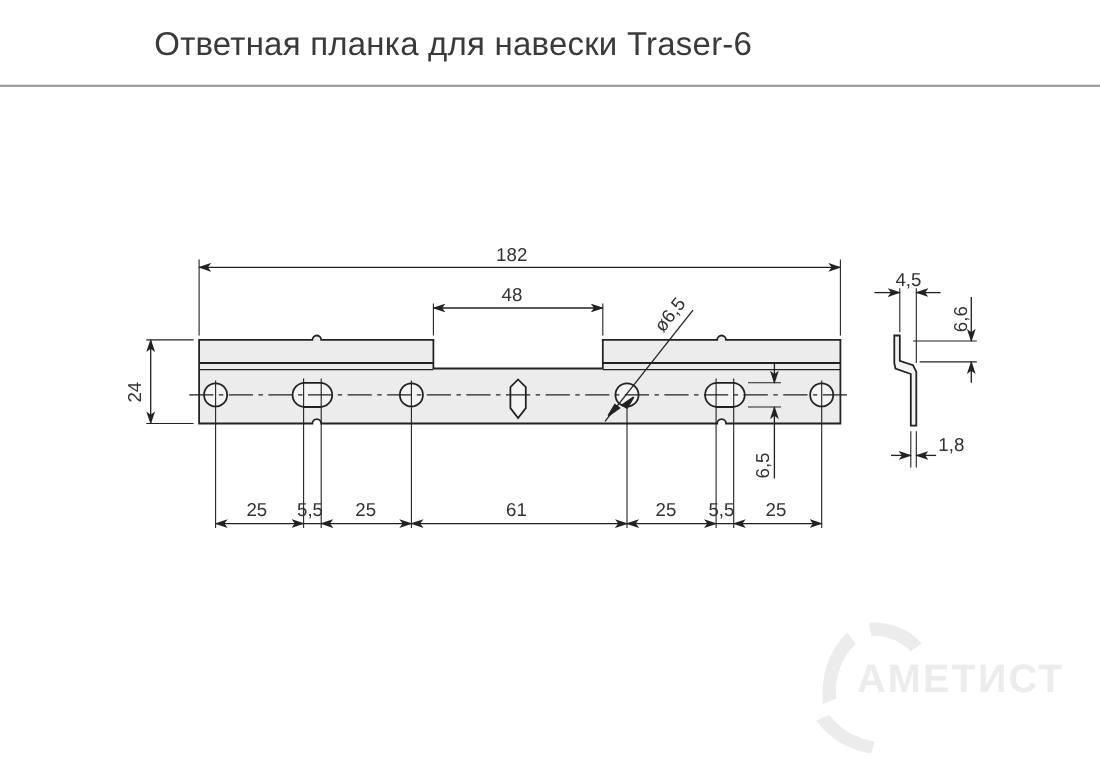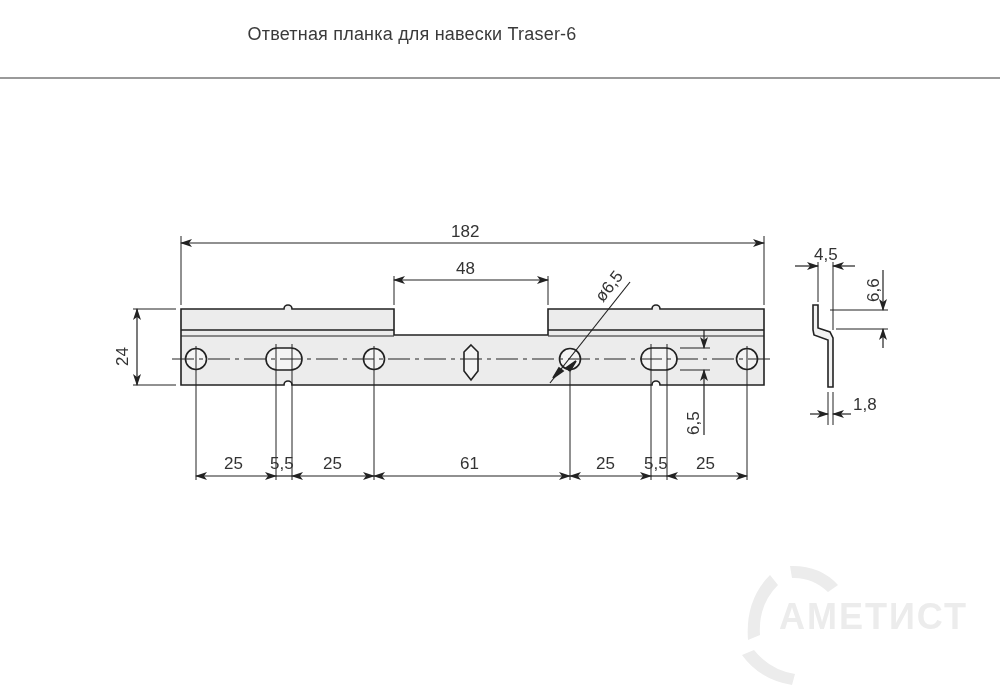--- a/index.html
+++ b/index.html
@@ -1,19 +1,19 @@
 <!DOCTYPE html>
 <html><head>
   <meta charset="utf-8">
   <style>
     html, body { margin: 0; padding: 0; background: #ffffff; }
     body { width: 1000px; height: 694px; position: relative; overflow: hidden;
            font-family: "Liberation Sans", "DejaVu Sans", sans-serif; }
     .title { position: absolute; left: 0; top: 24px; width: 824px; text-align: center;
-             font-size: 18px; color: #3a3a3a; letter-spacing: 0.2px; }
+             font-size: 30px; color: #3a3a3a; letter-spacing: 0.2px; }
     .rule { position: absolute; left: 0; top: 77px; width: 1000px; height: 2px; background: #9a9a9a; }
     svg.drawing { position: absolute; left: 0; top: 0; }
     svg text { font-family: "Liberation Sans", "DejaVu Sans", sans-serif; fill: #333; }
     .dim { font-size: 17px; }
   </style>
 </head>
 <body>
 
 <div class="title">Ответная планка для навески Traser-6</div>
 <div class="rule"></div>

